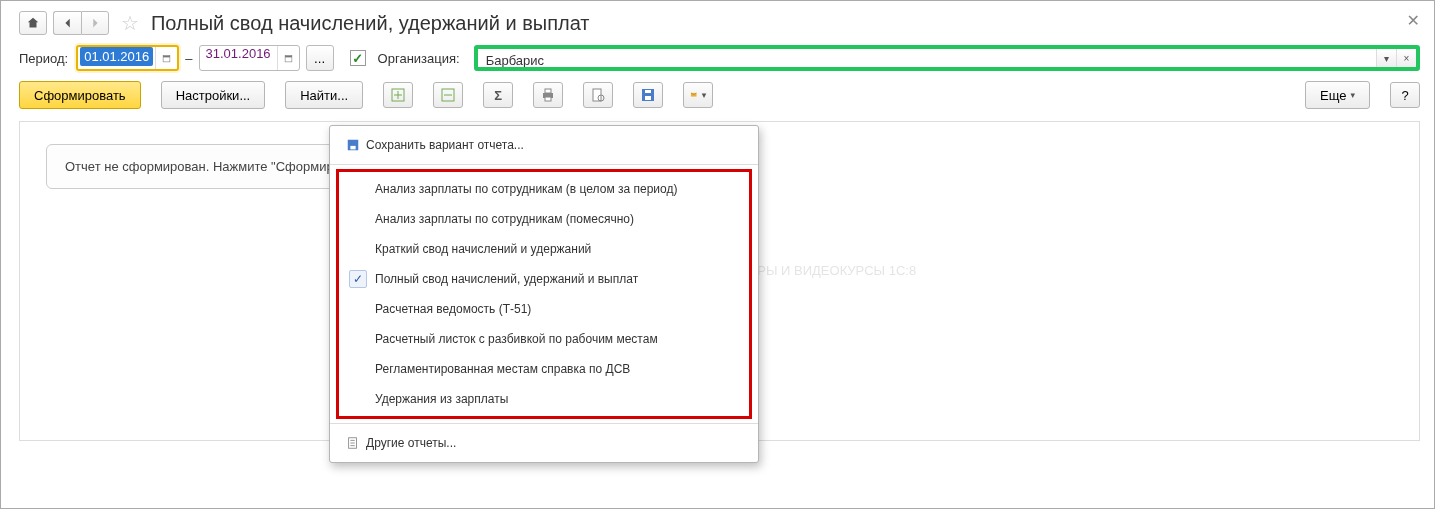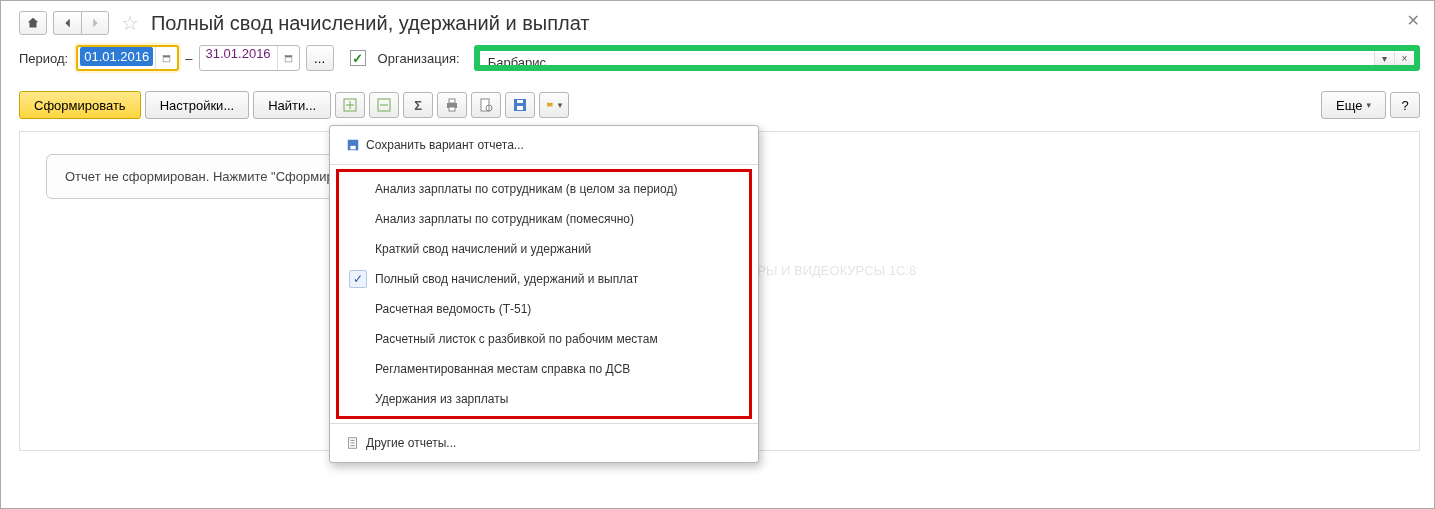--- a/index.html
+++ b/index.html
@@ -46,21 +46,21 @@
     right: 14px;
     top: 10px;
     font-size: 16px;
     color: #888;
     cursor: pointer;
   }
   .filterbar {
     display: flex;
     align-items: center;
     gap: 6px;
-    margin-bottom: 20px;
+    margin-bottom: 10px;
   }
   .filterbar .label { padding-right: 2px; }
   .date-field {
     display: inline-flex;
     align-items: flex-start;
     border: 1px solid #bbb;
     border-radius: 3px;
     height: 26px;
     background: #fff;
   }
@@ -101,36 +101,36 @@
     border: 1px solid #9a9a9a;
     display: inline-flex; align-items:center; justify-content:center;
     color: #2a8a2a; font-weight: bold;
     margin: 0 6px 0 10px;
     font-size: 13px;
   }
   .org-input-wrap {
     display: inline-flex;
     flex: 1;
     align-items: stretch;
-    border: 6px solid #22c55e;
+    border: 4px solid #22c55e;
     border-radius: 3px;
     height: 26px;
     overflow: hidden;
     margin-left: 6px;
   }
   .org-input-wrap .org-text { flex:1; padding: 4px 8px; }
   .org-input-wrap button {
     width: 20px; border:none; border-left:1px solid #ddd;
     background: linear-gradient(#fff,#eee);
     font-size: 10px; color:#555; cursor:pointer;
   }
   .toolbar {
     display: flex;
     align-items: center;
-    gap: 4px;
+    gap: 20px;
     position: relative;
   }
   .btn {
     height: 28px;
     padding: 0 14px;
     border: 1px solid #b5b5b5;
     border-radius: 3px;
     background: linear-gradient(#fdfdfd,#ececec);
     cursor: pointer;
     font-size: 13px;

